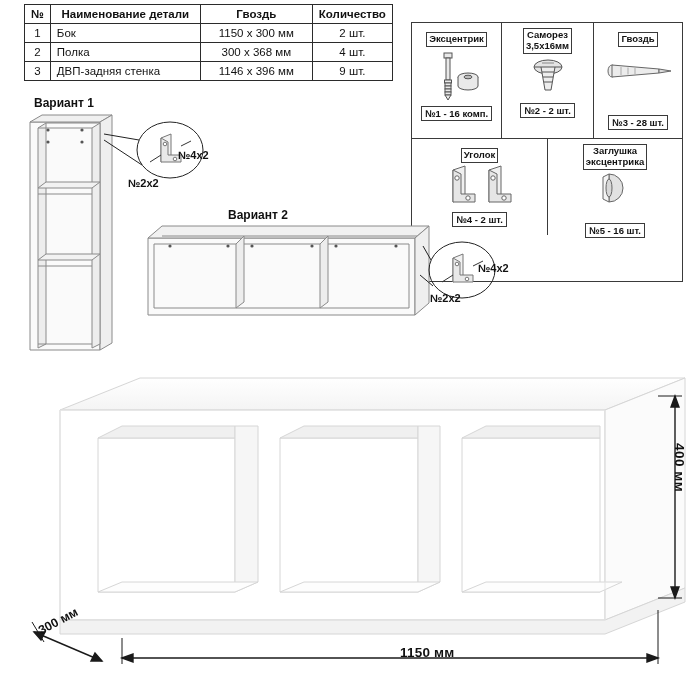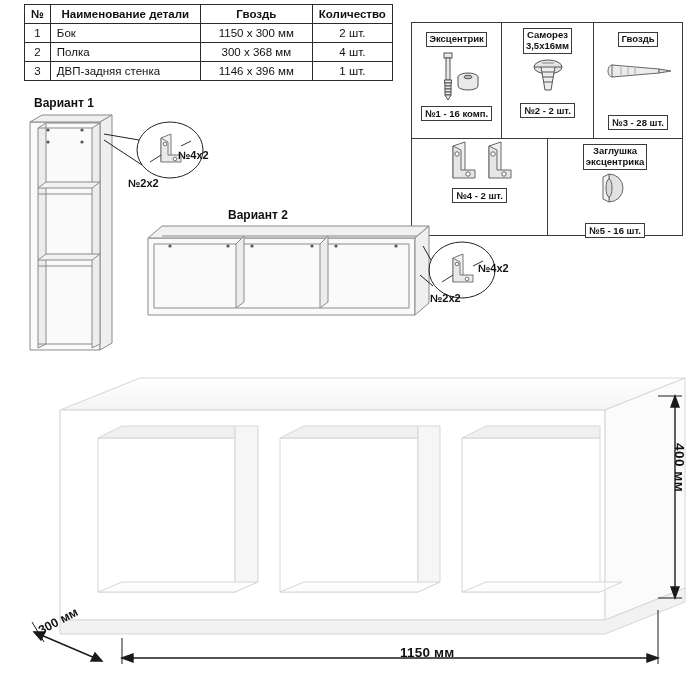--- a/index.html
+++ b/index.html
@@ -44,21 +44,21 @@
   .col-name { width: 150px; text-align: left; }
   .col-size { width: 112px; text-align: center; }
   .col-qty { width: 72px; text-align: center; }
 
   
   .hardware-box {
     position: absolute;
     left: 411px;
     top: 22px;
     width: 272px;
-    height: 214px;
+    height: 260px;
     border: 1px solid #3a3a3a;
     background: #fff;
     box-sizing: border-box;
   }
   .hw-cell {
     position: absolute;
     box-sizing: border-box;
     text-align: center;
   }
   .hw-title {
@@ -152,21 +152,21 @@
       <tr>
         <td class="col-num">2</td>
         <td class="col-name">Полка</td>
         <td class="col-size">300 х 368 мм</td>
         <td class="col-qty">4 шт.</td>
       </tr>
       <tr>
         <td class="col-num">3</td>
         <td class="col-name">ДВП-задняя стенка</td>
         <td class="col-size">1146 х 396 мм</td>
-        <td class="col-qty">1 шт.</td>
+        <td class="col-qty">9 шт.</td>
       </tr>
     </tbody>
   </table>
 
   <div class="hardware-box">
 
     <div class="hw-sep" style="left:89px; top:0; width:1px; height:115px;"></div>
     <div class="hw-sep" style="left:181px; top:0; width:1px; height:115px;"></div>
     <div class="hw-sep" style="left:0; top:115px; width:270px; height:1px;"></div>
     <div class="hw-sep" style="left:135px; top:115px; width:1px; height:97px;"></div>
@@ -227,20 +227,21 @@
             <line x1="20" y1="12" x2="20" y2="20" stroke="#aaa"></line>
             <line x1="27" y1="12.5" x2="27" y2="19.5" stroke="#aaa"></line>
             <line x1="34" y1="13" x2="34" y2="19" stroke="#aaa"></line>
           </g>
         </svg>
       </div>
       <div style="margin-top:17px;"><span class="hw-qty">№3 - 28 шт.</span></div>
     </div>
 
     <div class="hw-cell" style="left:0; top:116px; width:135px; height:96px;">
+      <div style="margin-top:5px;"><span class="hw-title">Уголок</span></div>
       <div class="hw-art" style="height:46px;">
         <svg width="90" height="44" viewBox="0 0 90 44">
           <g stroke="#666" fill="#f0f0f0" stroke-width="1">
             <path d="M18 6 L30 2 L30 34 L18 38 Z"></path>
             <path d="M18 6 L18 38 L40 38 L40 30 L26 30 L26 10 Z" fill="#e6e6e6"></path>
             <circle cx="22" cy="14" r="2.2" fill="#ffffff"></circle>
             <circle cx="33" cy="34" r="2.2" fill="#ffffff"></circle>
             <path d="M54 6 L66 2 L66 34 L54 38 Z"></path>
             <path d="M54 6 L54 38 L76 38 L76 30 L62 30 L62 10 Z" fill="#e6e6e6"></path>
             <circle cx="58" cy="14" r="2.2" fill="#ffffff"></circle>

